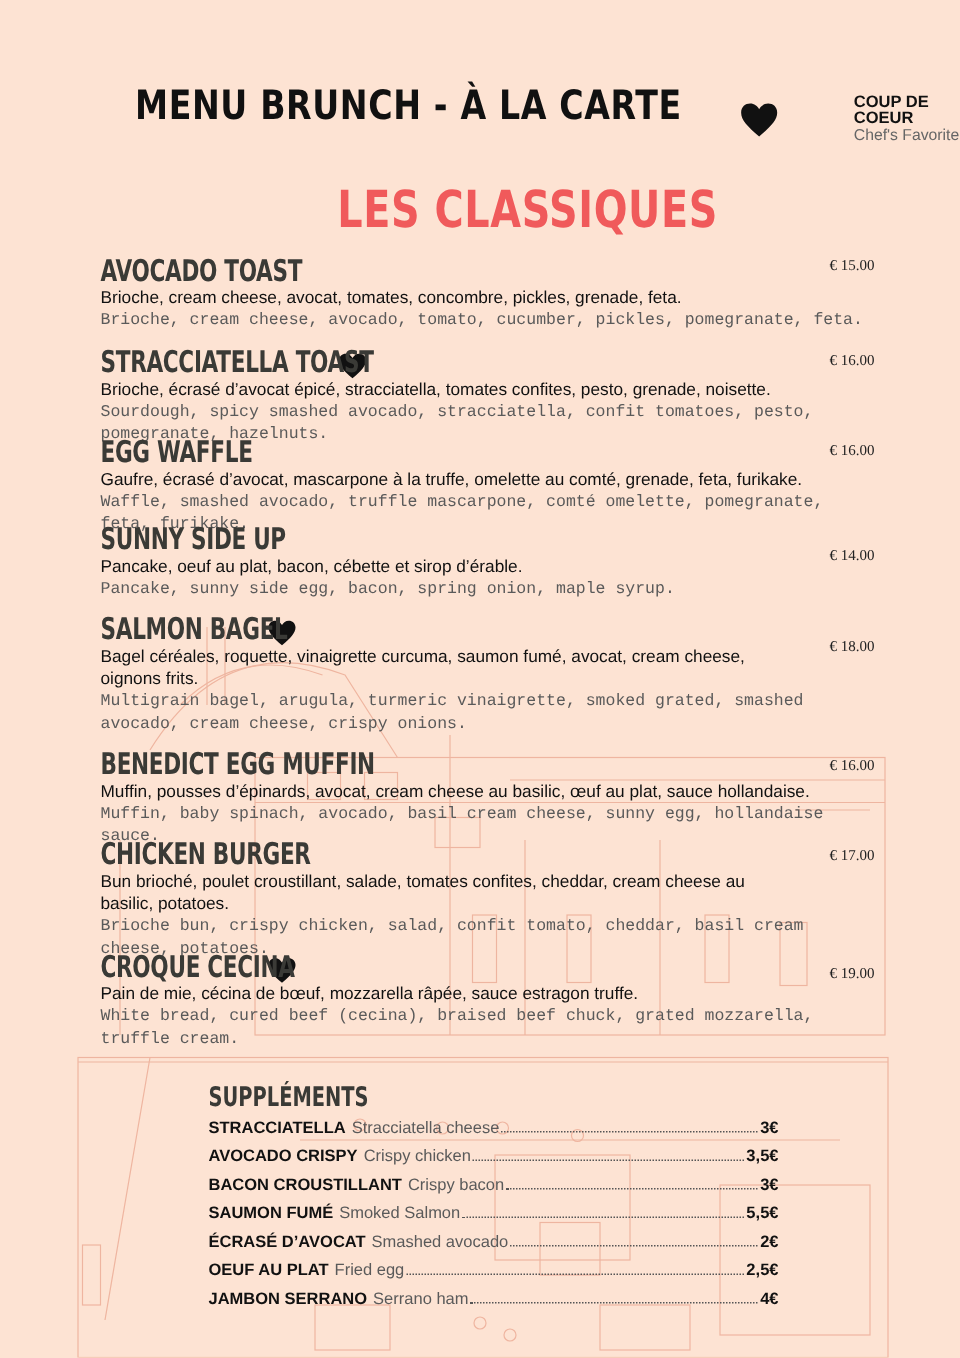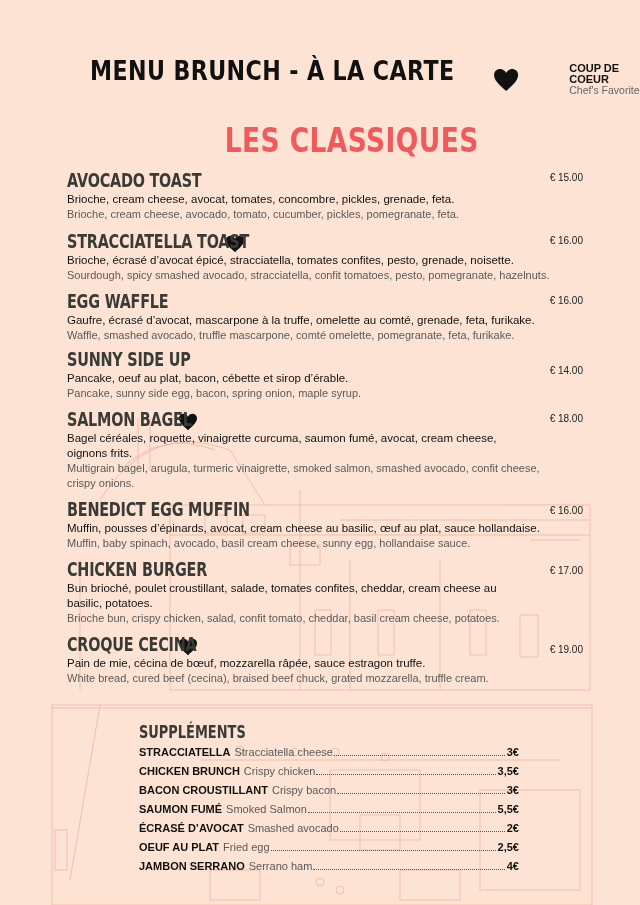--- a/index.html
+++ b/index.html
@@ -39,29 +39,29 @@
 
     .item { position: absolute; left: 51px; width: 520px; }
     .item-head { display: flex; align-items: flex-end; height: 22px; }
     .item-name {
       font-family: "DejaVu Sans", sans-serif; font-weight: bold; font-size: 20px;
       color: #3a3a36; display: inline-block; transform: scaleX(0.72); transform-origin: left center;
       white-space: nowrap; letter-spacing: -0.3px;
     }
     .item-heart { width: 20px; height: 18px; }
     .price {
-      position: absolute; right: 4px; font-family: Liberation Sans, sans-serif;
+      position: absolute; right: 4px; font-family: Liberation Serif, serif;
       font-size: 10px; color: #222;
     }
     .desc-fr {
       font-family: "Liberation Sans", sans-serif; font-weight: normal; font-size: 11.5px;
       color: #111; line-height: 15px; width: 505px;
     }
     .desc-en {
-      font-family: Liberation Sans, sans-serif; font-size: 11px;
+      font-family: Liberation Mono, monospace; font-size: 11px;
       color: #5a5a5a; line-height: 15px; width: 510px;
     }
 
     .supp-title {
       position: absolute; left: 123px; top: 721px;
       font-family: "DejaVu Sans", sans-serif; font-weight: bold; font-size: 18px;
       color: #3a3a36; transform: scaleX(0.72); transform-origin: left top; white-space: nowrap;
     }
     .supp-list { position: absolute; left: 123px; top: 746px; width: 380px; }
     .supp-row { display: flex; align-items: baseline; height: 19px; font-family: "Liberation Sans", sans-serif; font-size: 11px; justify-content: space-between; }
@@ -170,24 +170,24 @@
     <div class="desc-fr">Pancake, oeuf au plat, bacon, cébette et sirop d’érable.</div>
     <div class="desc-en">Pancake, sunny side egg, bacon, spring onion, maple syrup.</div>
   </div>
 
   <div class="item" style="top:409px">
     <div class="item-head">
         <span class="item-name" style="width:75px">SALMON BAGEL</span>
       <svg class="item-heart" style="margin-left:36px" viewBox="0 0 24 22">
           <path d="M12 21 C5 15 1 11 1 6.5 C1 3 3.6 1 6.5 1 C9 1 11 2.6 12 4.5 C13 2.6 15 1 17.5 1 C20.4 1 23 3 23 6.5 C23 11 19 15 12 21 Z" fill="#111"></path>
         </svg>
-      <span class="price" style="top:4px">€ 18.00</span>
+      <span class="price" style="top:17px">€ 18.00</span>
       </div>
     <div class="desc-fr" style="width:470px">Bagel céréales, roquette, vinaigrette curcuma, saumon fumé, avocat, cream cheese, oignons frits.</div>
-    <div class="desc-en" style="width:495px">Multigrain bagel, arugula, turmeric vinaigrette, smoked salmon, smashed avocado, confit cheese, crispy onions.</div>
+    <div class="desc-en" style="width:495px">Multigrain bagel, arugula, turmeric vinaigrette, smoked grated, smashed avocado, cream cheese, crispy onions.</div>
   </div>
 
   <div class="item" style="top:499px">
     <div class="item-head">
         <span class="item-name">BENEDICT EGG MUFFIN</span>
       <span class="price" style="top:6px">€ 16.00</span>
       </div>
     <div class="desc-fr" style="width:515px">Muffin, pousses d’épinards, avocat, cream cheese au basilic, œuf au plat, sauce hollandaise.</div>
     <div class="desc-en">Muffin, baby spinach, avocado, basil cream cheese, sunny egg, hollandaise sauce.</div>
   </div>
@@ -215,21 +215,21 @@
 
   <div class="supp-title">SUPPLÉMENTS</div>
   <div class="supp-list">
     <div class="supp-row">
       <span class="supp-name">STRACCIATELLA</span>
       <span class="supp-en">Stracciatella cheese</span>
       <span class="supp-dots"></span>
       <span class="supp-price">3€</span>
     </div>
     <div class="supp-row">
-      <span class="supp-name">CHICKEN BRUNCH</span>
+      <span class="supp-name">AVOCADO CRISPY</span>
       <span class="supp-en">Crispy chicken</span>
       <span class="supp-dots"></span>
       <span class="supp-price">3,5€</span>
     </div>
     <div class="supp-row">
       <span class="supp-name">BACON CROUSTILLANT</span>
       <span class="supp-en">Crispy bacon</span>
       <span class="supp-dots"></span>
       <span class="supp-price">3€</span>
     </div>

